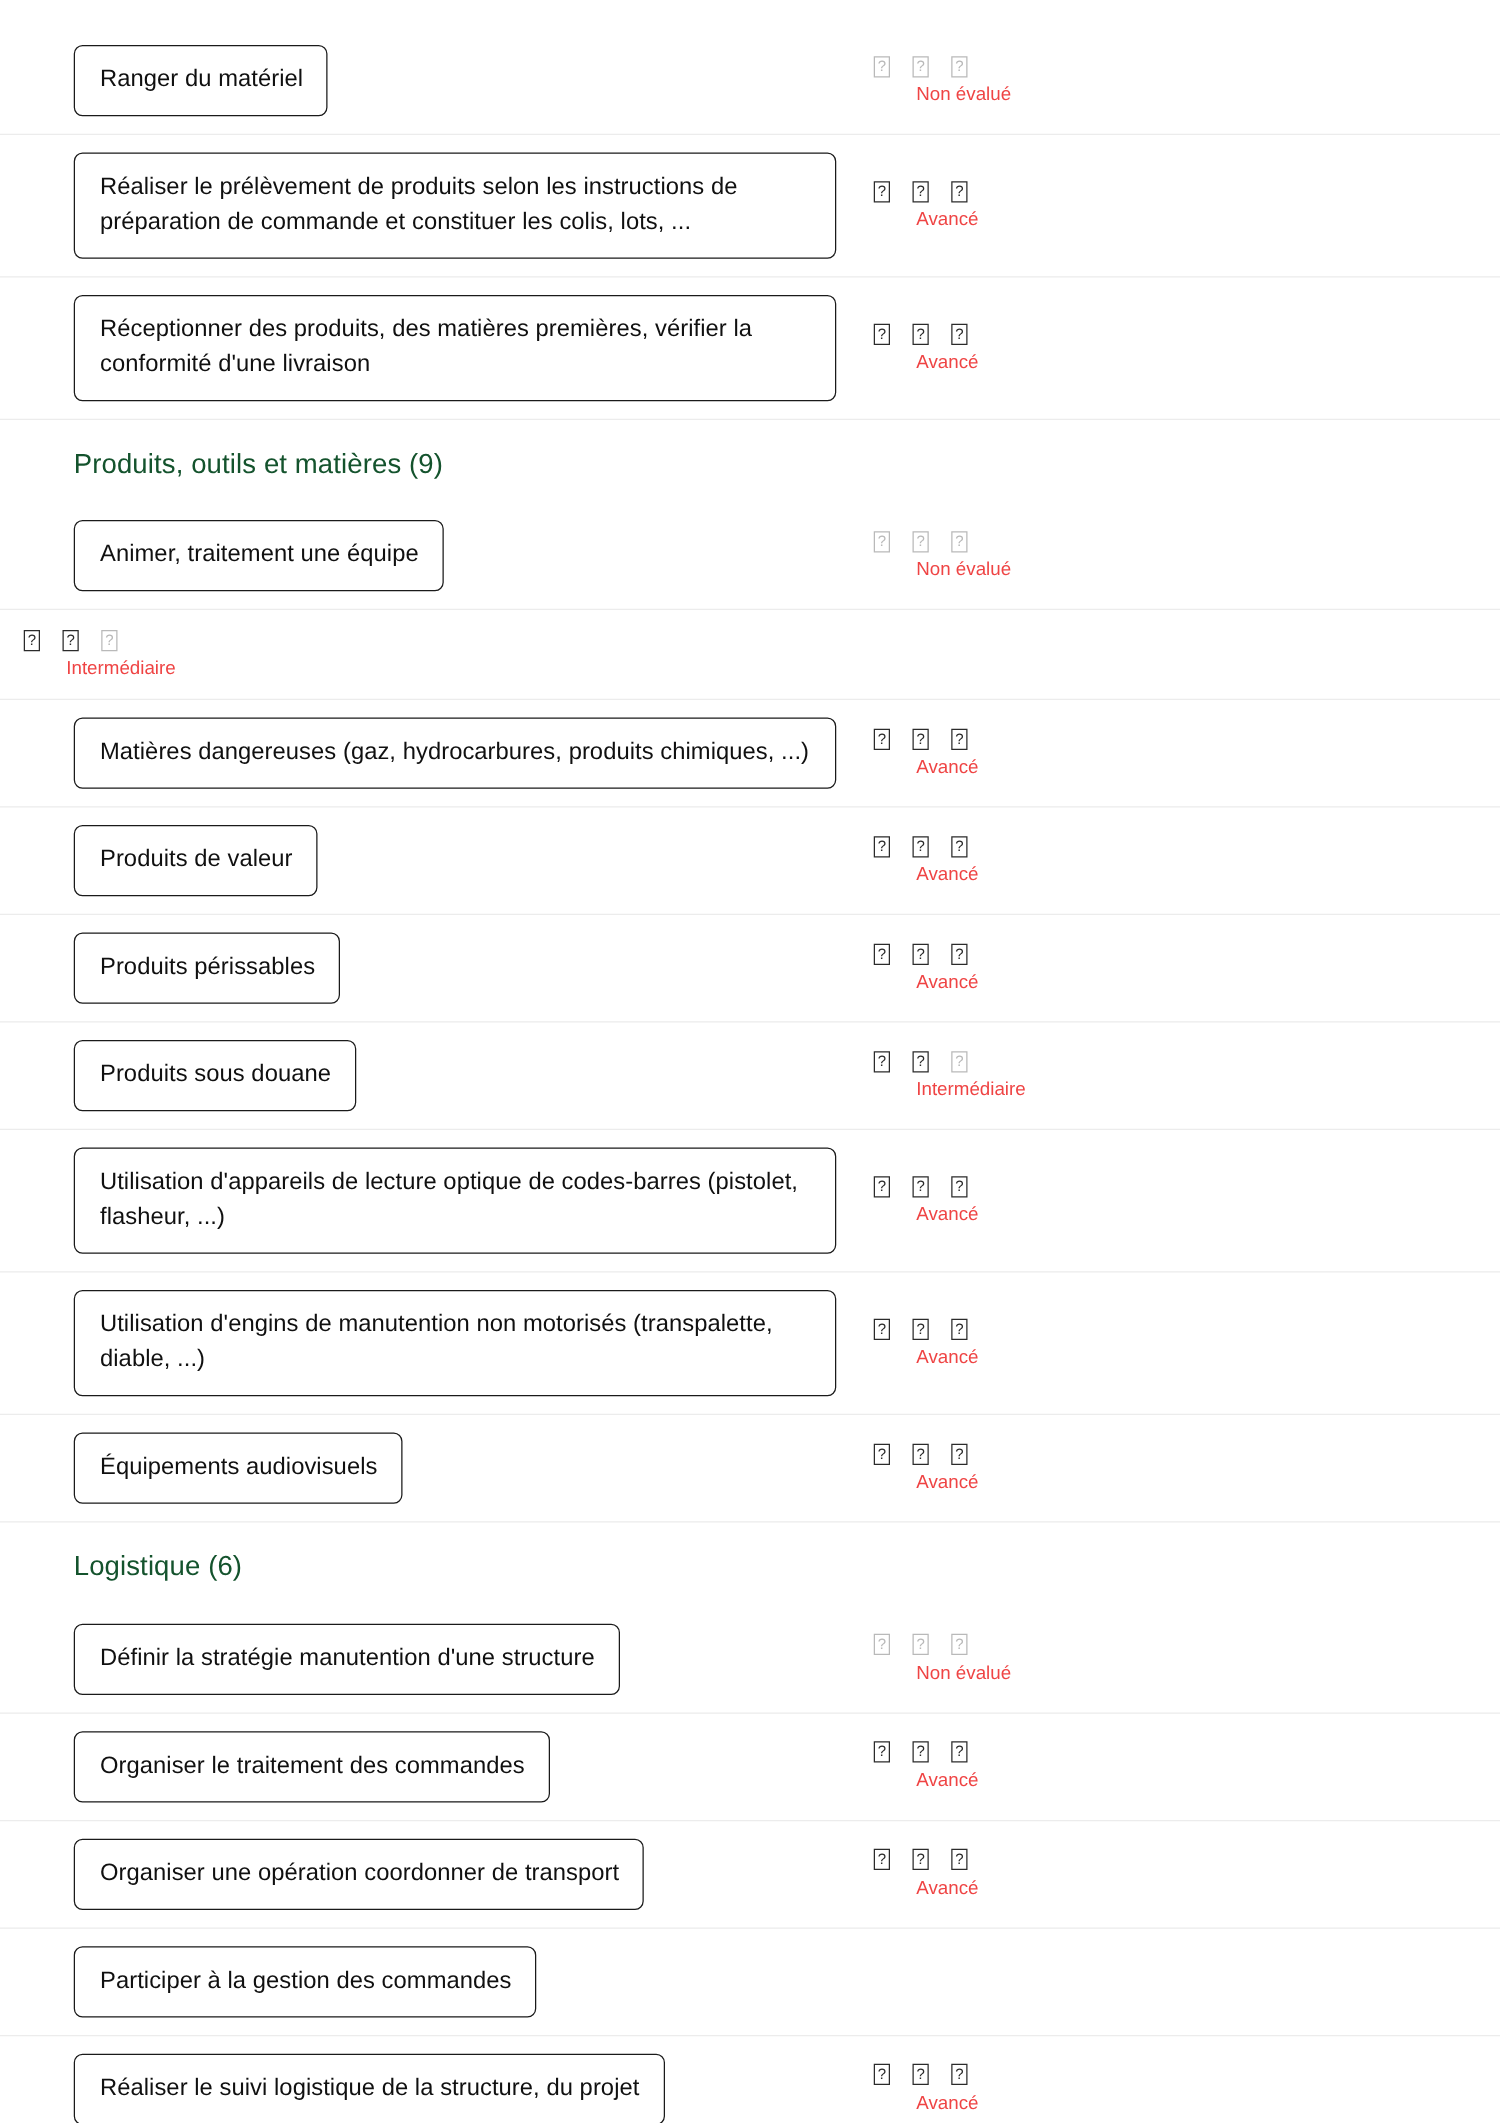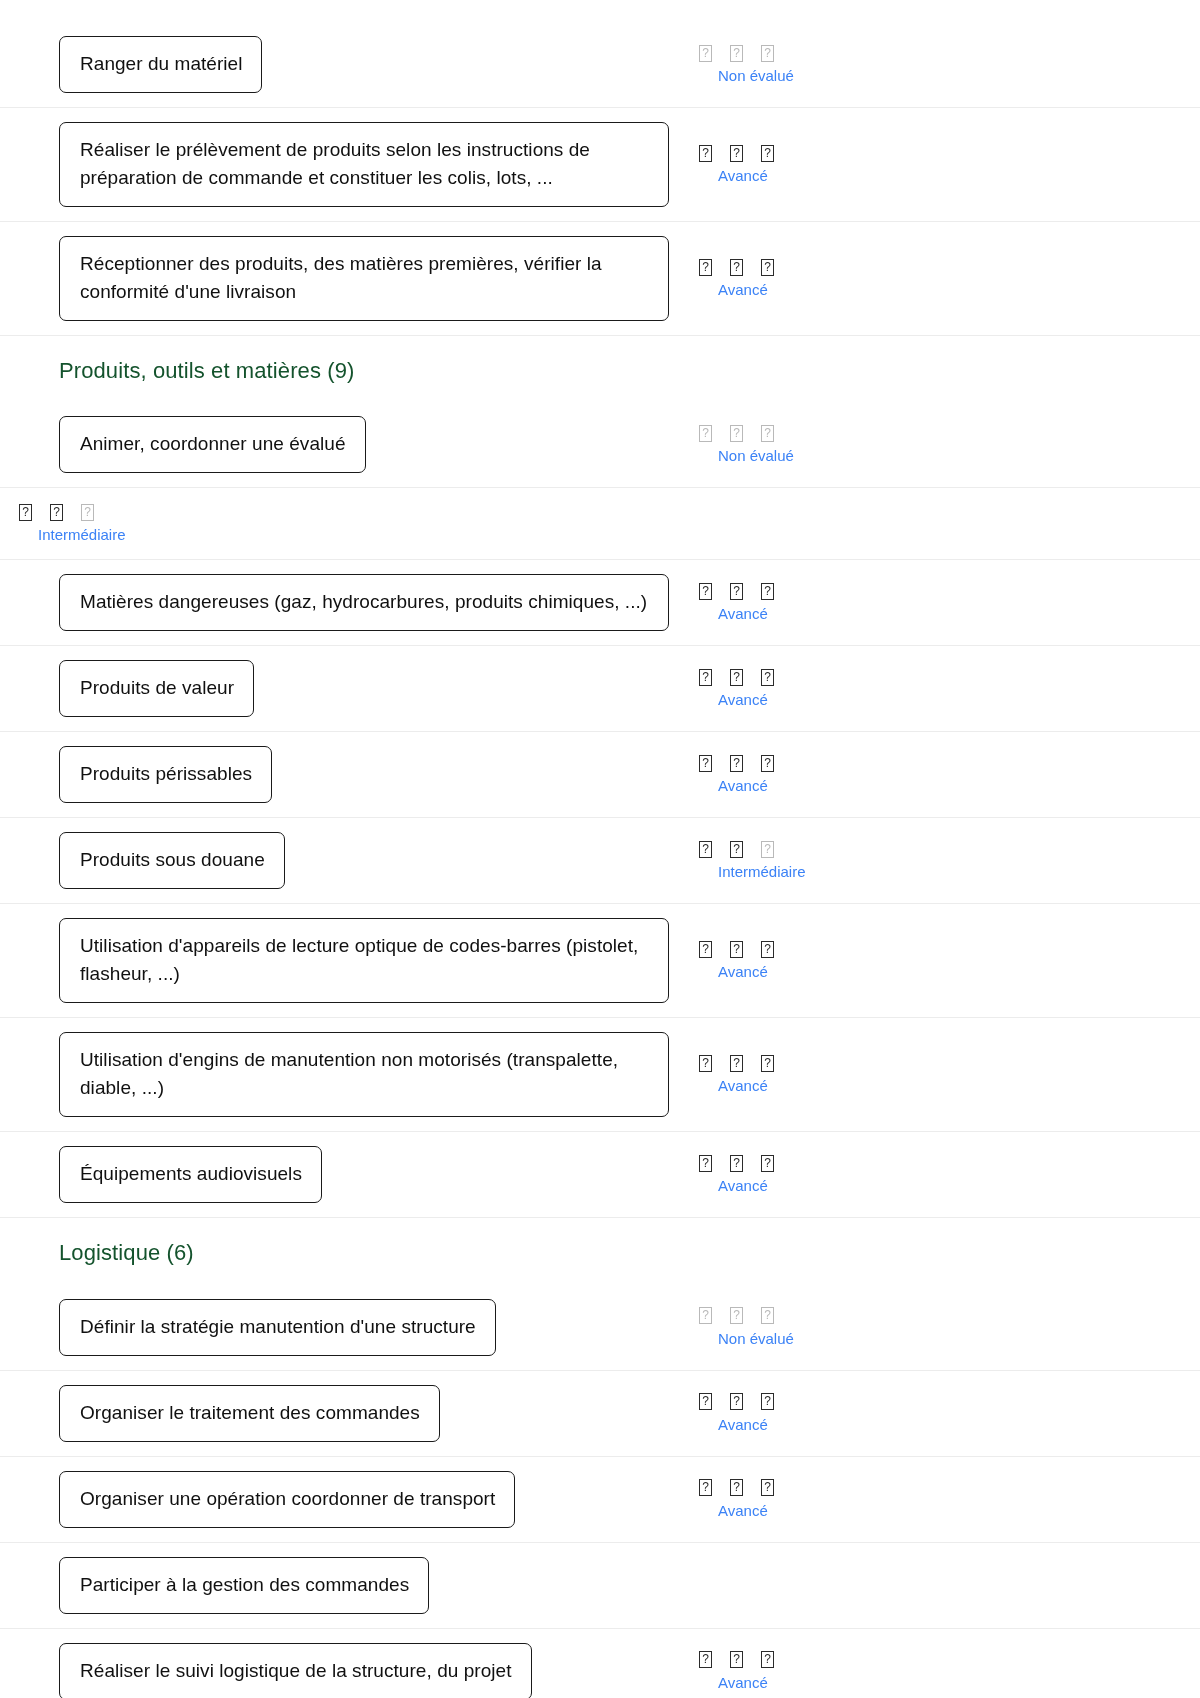--- a/index.html
+++ b/index.html
@@ -122,24 +122,24 @@
     font-family: "Liberation Sans", sans-serif;
     font-size: 12px;
     line-height: 18px;
     color: #2b2b2b;
   }
   .star.off::before { border-color: #b9b9b9; }
   .star.off::after  { color: #b9b9b9; }
 
   .rating-label {
     margin-top: 3px;
-    margin-left: 19px;
+    margin-left: 34px;
     font-size: 15px;
     line-height: 20px;
-    color: #3b82f6;
+    color: #ef4444;
     white-space: nowrap;
   }
 
   .rating-empty { height: 0; }
 </style>
 </head>
 <body>
 
 <div class="page">
   <div id="sections-root">
@@ -181,21 +181,21 @@
               <span class="star"></span>
             </div>
             <div class="rating-label">Avancé</div>
           </div>
         </div>
       </div>
       <div class="section-header">Produits, outils et matières (9)</div>
       <div class="rows">
         <div class="row">
           <div class="row-label-cell">
-            <div class="chip">Animer, coordonner une évalué</div>
+            <div class="chip">Animer, traitement une équipe</div>
           </div>
           <div class="row-rating-cell">
             <div class="stars">
               <span class="star off"></span>
               <span class="star off"></span>
               <span class="star off"></span>
             </div>
             <div class="rating-label">Non évalué</div>
           </div>
         </div>

